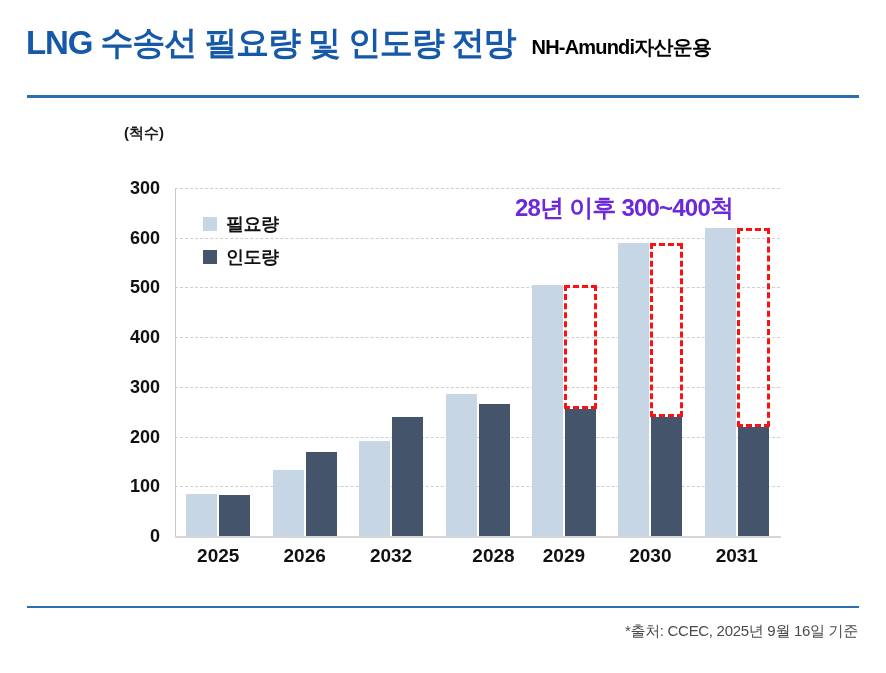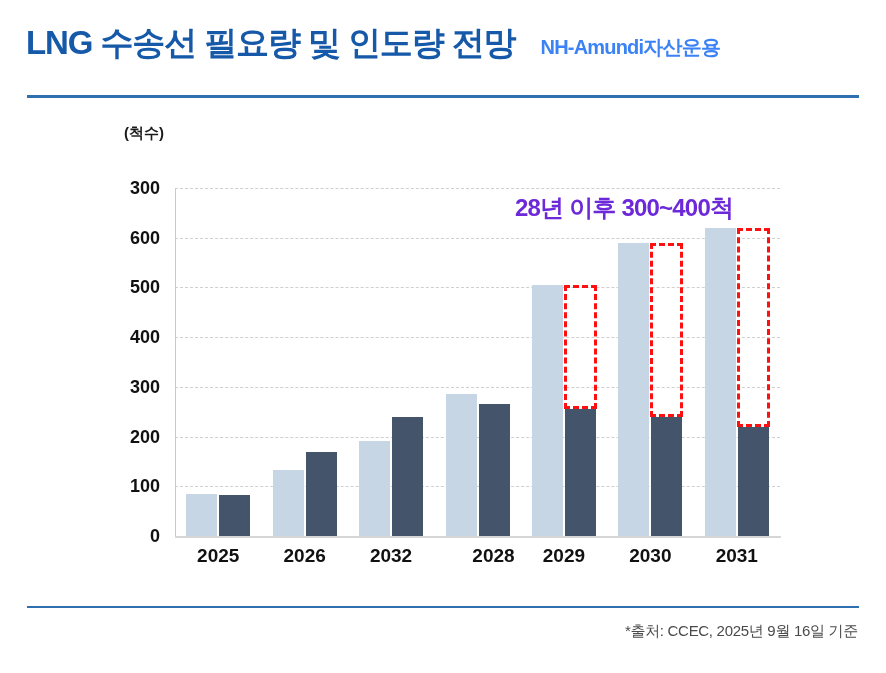--- a/index.html
+++ b/index.html
@@ -36,23 +36,23 @@
   .title-main {
     font-size: 33px;
     font-weight: bold;
     color: #1559a8;
     letter-spacing: -1.1px;
     line-height: 1;
   }
   .title-brand {
     font-size: 20px;
     font-weight: bold;
-    color: #3b82f6;
+    color: #000000;
     letter-spacing: -0.8px;
-    margin-left: 25px;
+    margin-left: 16px;
     line-height: 1;
   }
   .rule-top {
     position: absolute;
     left: 27px;
     top: 95px;
     width: 832px;
     height: 3px;
     background: #2e6fb0;
   }
@@ -260,20 +260,30 @@
       <div class="ylabel" style="top: 0px;">300</div>
       <div class="ylabel" style="top: 49.7143px;">600</div>
       <div class="ylabel" style="top: 99.4286px;">500</div>
       <div class="ylabel" style="top: 149.143px;">400</div>
       <div class="ylabel" style="top: 198.857px;">300</div>
       <div class="ylabel" style="top: 248.571px;">200</div>
       <div class="ylabel" style="top: 298.286px;">100</div>
       <div class="ylabel" style="top: 348px;">0</div>
     </div>
 
+  <div class="legend">
+    <div class="legend-item">
+      <span class="legend-swatch" id="sw0" style="background: rgb(199, 214, 228);"></span>
+      <span class="legend-label">필요량</span>
+    </div>
+    <div class="legend-item">
+      <span class="legend-swatch" id="sw1" style="background: rgb(68, 84, 106);"></span>
+      <span class="legend-label">인도량</span>
+    </div>
+  </div>
 
   <div class="annotation" id="annotation" style="left: 515px; top: 96px;">28년 이후 300~400척</div>
 
   <div class="xlabels" id="xlabels">
       <div class="xlabel" style="left: 43.2143px;">2025</div>
       <div class="xlabel" style="left: 129.643px;">2026</div>
       <div class="xlabel" style="left: 216.071px;">2032</div>
       <div class="xlabel" style="left: 302.5px; margin-left: 16px;">2028</div>
       <div class="xlabel" style="left: 388.929px;">2029</div>
       <div class="xlabel" style="left: 475.357px;">2030</div>

